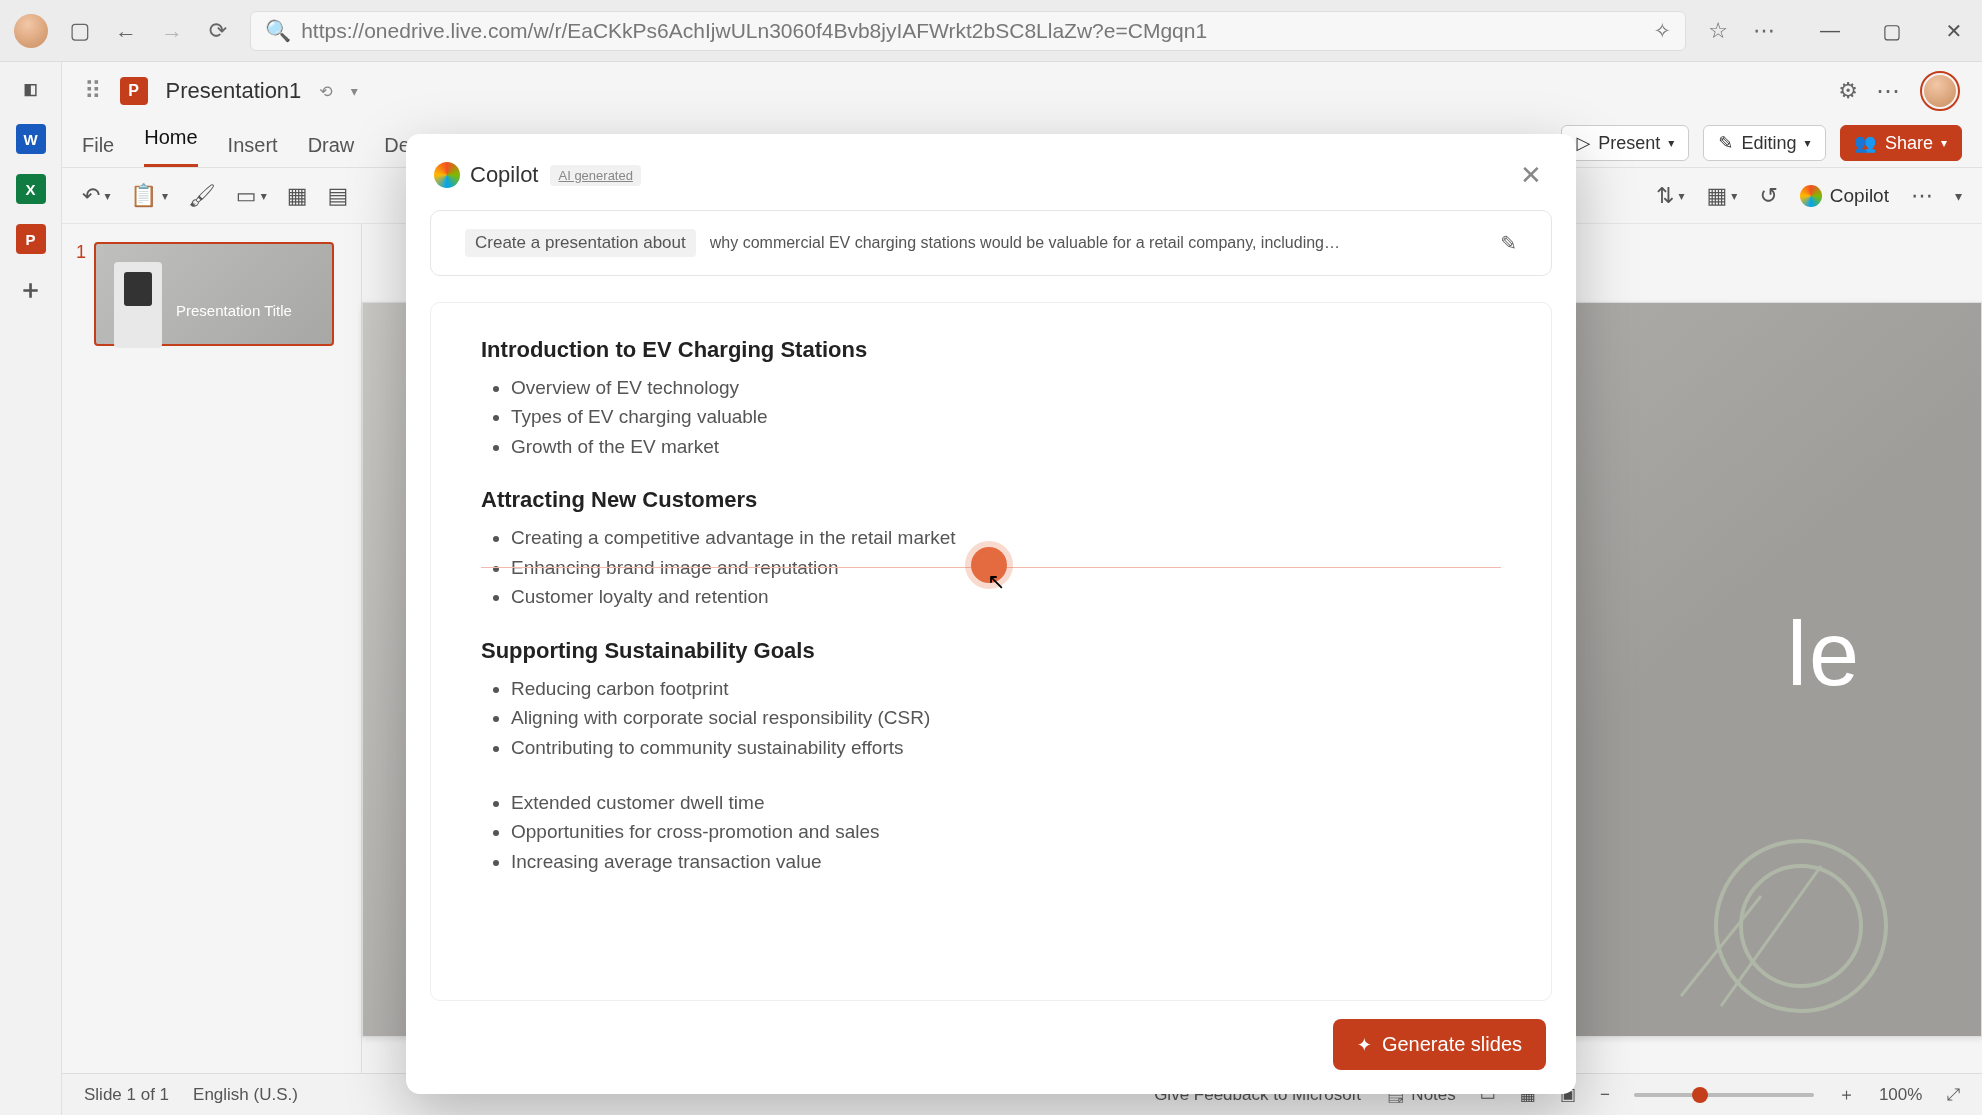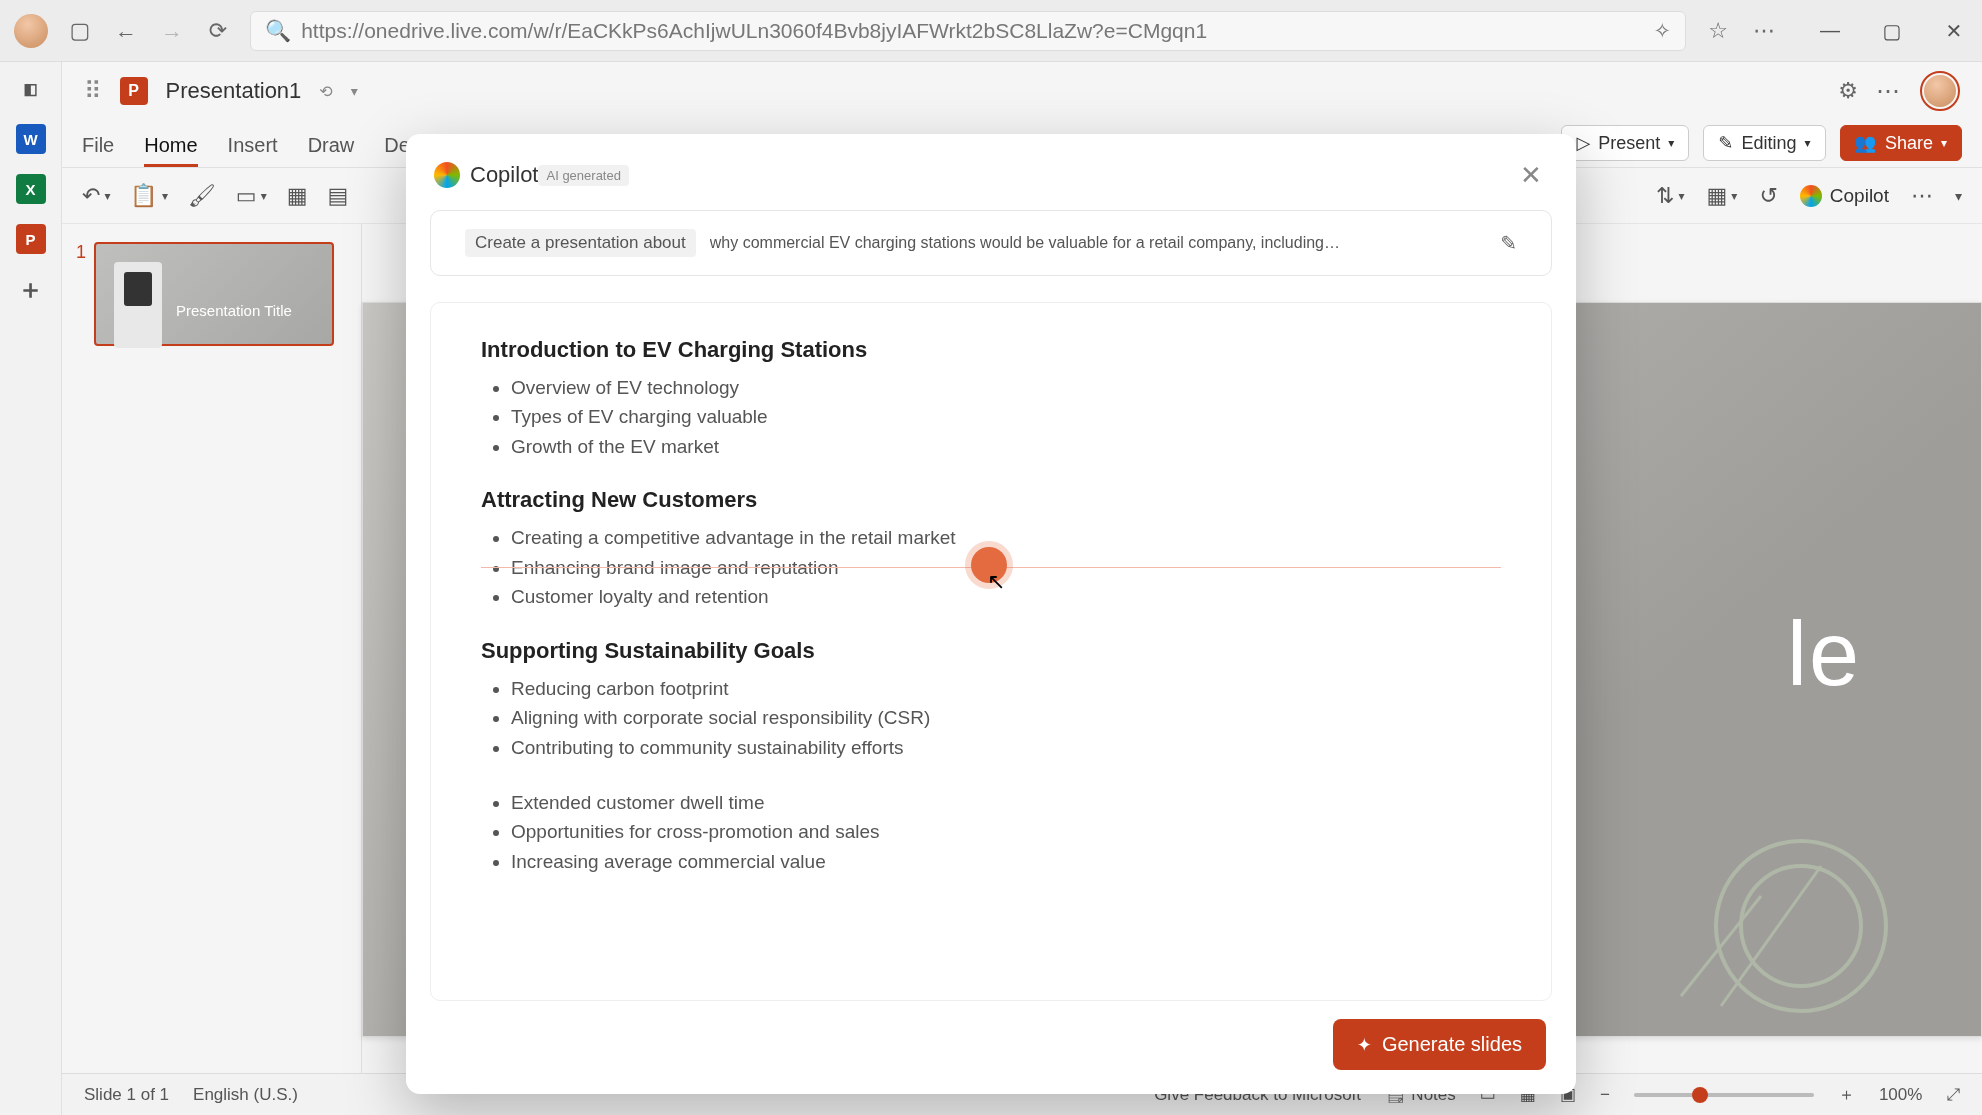--- a/index.html
+++ b/index.html
@@ -29,21 +29,21 @@
     .ppt-logo{width:28px;height:28px;background:#c43e1c;border-radius:4px;color:#fff;display:flex;align-items:center;justify-content:center;font-weight:bold;}
     .doc-name{font-size:22px;color:#333;}
     .title-right{margin-left:auto;display:flex;align-items:center;gap:18px;}
     .gear{font-size:22px;color:#666;}
     .dots{font-size:24px;color:#666;letter-spacing:2px;}
     .avatar-ring{width:40px;height:40px;border-radius:50%;border:2px solid #c43e1c;padding:2px;}
     .avatar-ring > div{width:100%;height:100%;border-radius:50%;background:radial-gradient(circle at 40% 30%, #f3c7a7,#c98d5e);}
 
     .tabs-row{height:48px;display:flex;align-items:flex-end;padding:0 20px;gap:30px;border-bottom:1px solid #e0e0e0;}
     .tab{font-size:20px;color:#555;padding-bottom:10px;}
-    .tab.active{color:#111;border-bottom:3px solid #c43e1c;padding-bottom:7px;}
+    .tab.active{color:#111;border-bottom:3px solid #c43e1c;padding-bottom:15px;}
     .tabs-right{margin-left:auto;display:flex;align-items:center;gap:14px;padding-bottom:6px;}
     .pill{display:flex;align-items:center;gap:8px;border:1px solid #ccc;border-radius:6px;padding:6px 14px;font-size:18px;color:#333;background:#fff;}
     .pill.share{background:#c43e1c;color:#fff;border-color:#c43e1c;}
     .caret{font-size:12px;color:inherit;}
 
     .tool-row{height:56px;display:flex;align-items:center;padding:0 20px;gap:20px;color:#555;border-bottom:1px solid #e6e6e6;}
     .tool{font-size:22px;display:flex;align-items:center;gap:4px;}
     .tool-right{margin-left:auto;display:flex;align-items:center;gap:22px;}
     .copilot-chip{display:flex;align-items:center;gap:8px;font-size:19px;color:#333;}
     .copilot-icon{width:22px;height:22px;border-radius:50%;background:conic-gradient(#f25022,#7fba00,#00a4ef,#ffb900,#f25022);}
@@ -70,21 +70,21 @@
     .status .right{margin-left:auto;display:flex;align-items:center;gap:24px;}
     .zoom-slider{position:relative;width:180px;height:4px;background:#bbb;border-radius:2px;}
     .zoom-slider .dot{position:absolute;left:58px;top:-6px;width:16px;height:16px;background:#c43e1c;border-radius:50%;}
 
     
     .modal-back{position:absolute;inset:62px 0 0 62px;pointer-events:none;}
     .modal{position:absolute;top:72px;left:344px;width:1170px;height:960px;background:#fff;border-radius:14px;box-shadow:0 20px 60px rgba(0,0,0,.25);pointer-events:auto;display:flex;flex-direction:column;padding:24px 0 24px 0;}
     .modal-head{display:flex;align-items:center;padding:0 28px 14px 28px;}
     .modal-head .copilot-icon{width:26px;height:26px;}
     .modal-head .name{font-size:22px;color:#333;margin-left:10px;}
-    .badge{font-size:13px;color:#888;background:#f1f1f1;border-radius:4px;padding:3px 8px;}
+    .badge{margin-left:12px;font-size:13px;color:#888;background:#f1f1f1;border-radius:4px;padding:3px 8px;text-decoration:underline;}
     .close{margin-left:auto;font-size:26px;color:#888;width:34px;height:34px;display:flex;align-items:center;justify-content:center;border-radius:6px;}
     .prompt-box{margin:4px 24px 0 24px;border:1px solid #e6e6e6;border-radius:10px;padding:18px 34px;display:flex;align-items:center;gap:14px;}
     .prompt-tag{background:#f1f1f1;border-radius:4px;padding:4px 10px;font-size:17px;color:#555;}
     .prompt-text{flex:1;font-size:16px;color:#555;white-space:nowrap;overflow:hidden;text-overflow:ellipsis;}
     .pencil{font-size:20px;color:#666;}
     .outline{flex:1;margin:26px 24px 0 24px;border:1px solid #eee;border-radius:10px;padding:34px 50px;overflow:auto;position:relative;}
     .outline h1{font-size:32px;font-weight:600;color:#222;margin-bottom:26px;}
     .sect{margin-bottom:26px;}
     .sect h2{font-size:22px;font-weight:600;color:#222;margin-bottom:10px;}
     .sect ul{list-style:disc;margin-left:30px;}
@@ -275,21 +275,21 @@
           <li>Reducing carbon footprint</li>
           <li>Aligning with corporate social responsibility (CSR)</li>
           <li>Contributing to community sustainability efforts</li>
         </ul>
       </div>
 
       <div class="sect">
         <ul>
           <li>Extended customer dwell time</li>
           <li>Opportunities for cross-promotion and sales</li>
-          <li>Increasing average commercial value</li>
+          <li>Increasing average transaction value</li>
         </ul>
       </div>
     </div>
 
     <button class="gen-btn">
       <span class="spark">✦</span>
       <span>Generate slides</span>
     </button>
   </div>
 </div>

